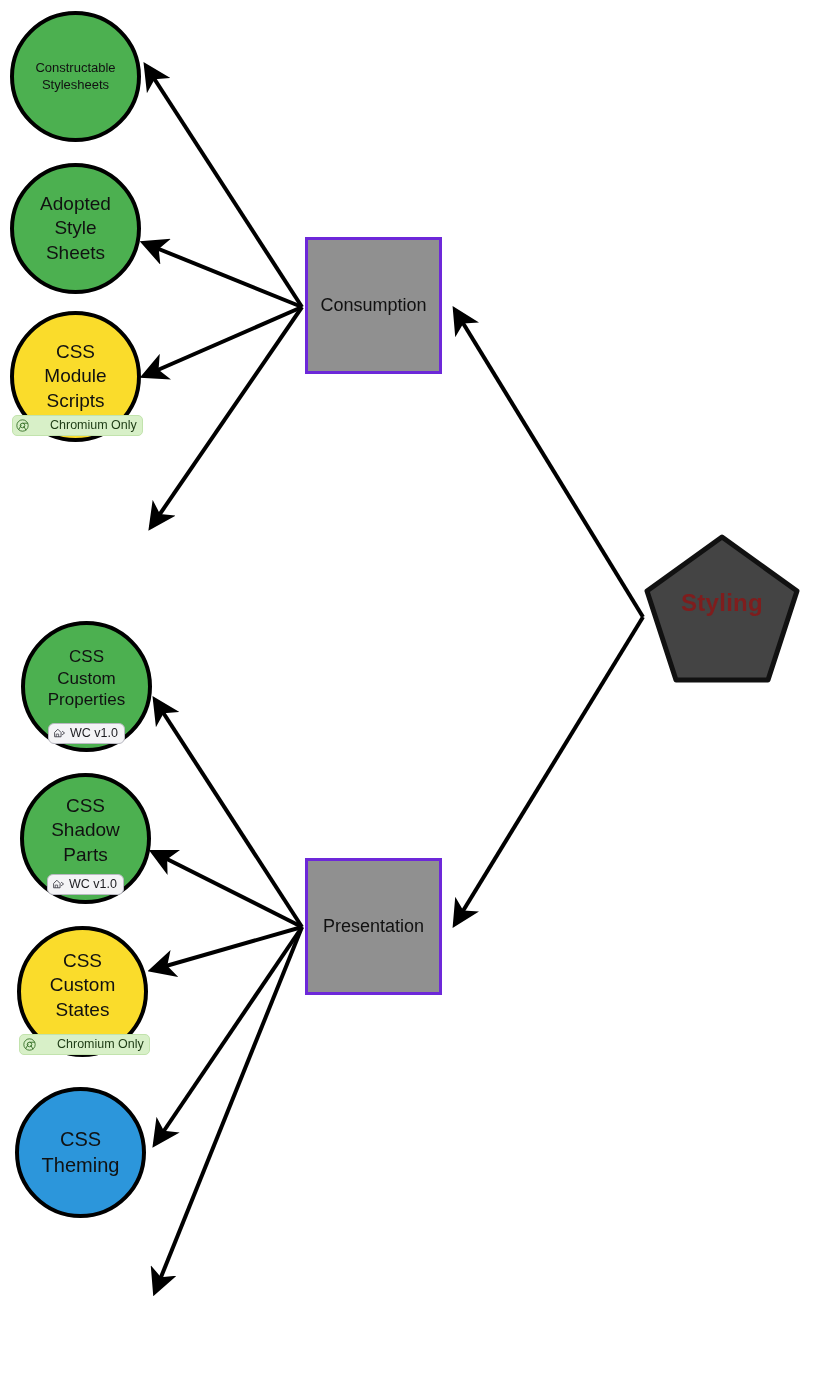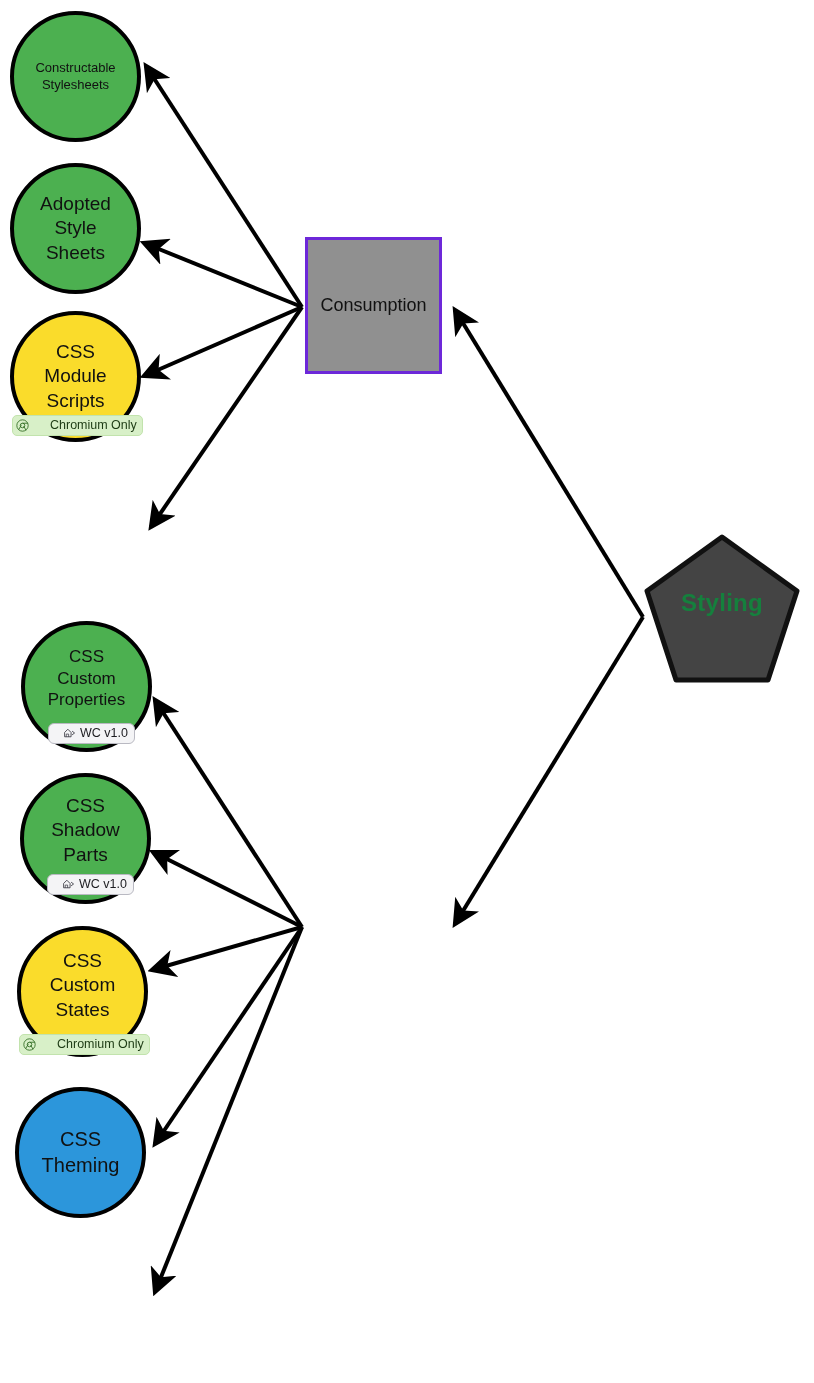--- a/index.html
+++ b/index.html
@@ -58,21 +58,21 @@
   }
   .pentagon-label {
     position: absolute;
     left: 0;
     top: 0;
     width: 100%;
     height: 100%;
     display: flex;
     align-items: center;
     justify-content: center;
-    color: #15803d;
+    color: #7f1d1d;
     font-weight: bold;
     font-size: 24px;
     letter-spacing: 0.3px;
   }
   .badge {
     position: absolute;
     display: inline-flex;
     align-items: center;
     gap: 3px;
     padding: 1px 5px 1px 3px;
@@ -86,21 +86,21 @@
     background: #d8f0c8;
     color: #1d3b14;
     border: 1px solid #c2e3ad;
     gap: 21px;
   }
   .badge-wc {
     background: #f4f4f6;
     color: #1c1c20;
     border: 1px solid #b9b9c2;
     border-radius: 6px;
-    padding: 1px 6px 1px 14px;
+    padding: 1px 6px 1px 4px;
   }
   .badge svg { display: block; }
   .watermark {
     position: absolute;
     color: #4d7c0f;
     font-size: 18px;
     letter-spacing: 1px;
     user-select: none;
   }
 </style>
@@ -217,20 +217,23 @@
   <div class="node circle" style="left:15px; top:1087px; width:131px; height:131px; background:#2C96DB; font-size:20px;">
     <span class="label">CSS
 Theming</span>
   </div>
 
 
   <div class="node rect" style="left:305px; top:237px; width:137px; height:137px; font-size:18px;">
     <span class="label">Consumption</span>
   </div>
 
+  <div class="node rect" style="left:305px; top:858px; width:137px; height:137px; font-size:18px;">
+    <span class="label">Presentation</span>
+  </div>
 
   <div class="pentagon-wrap" style="left:643px; top:533px; width:158px; height:152px;">
     <svg class="pentagon-shape" width="158" height="152" viewBox="0 0 158 152">
       <polygon points="79,4 154,58 125,147 33,147 4,58" fill="#444444" stroke="#111111" stroke-width="5" stroke-linejoin="round"></polygon>
     </svg>
     <div class="pentagon-label">
       <span style="transform:translateY(-6px);">Styling</span>
     </div>
   </div>
 

